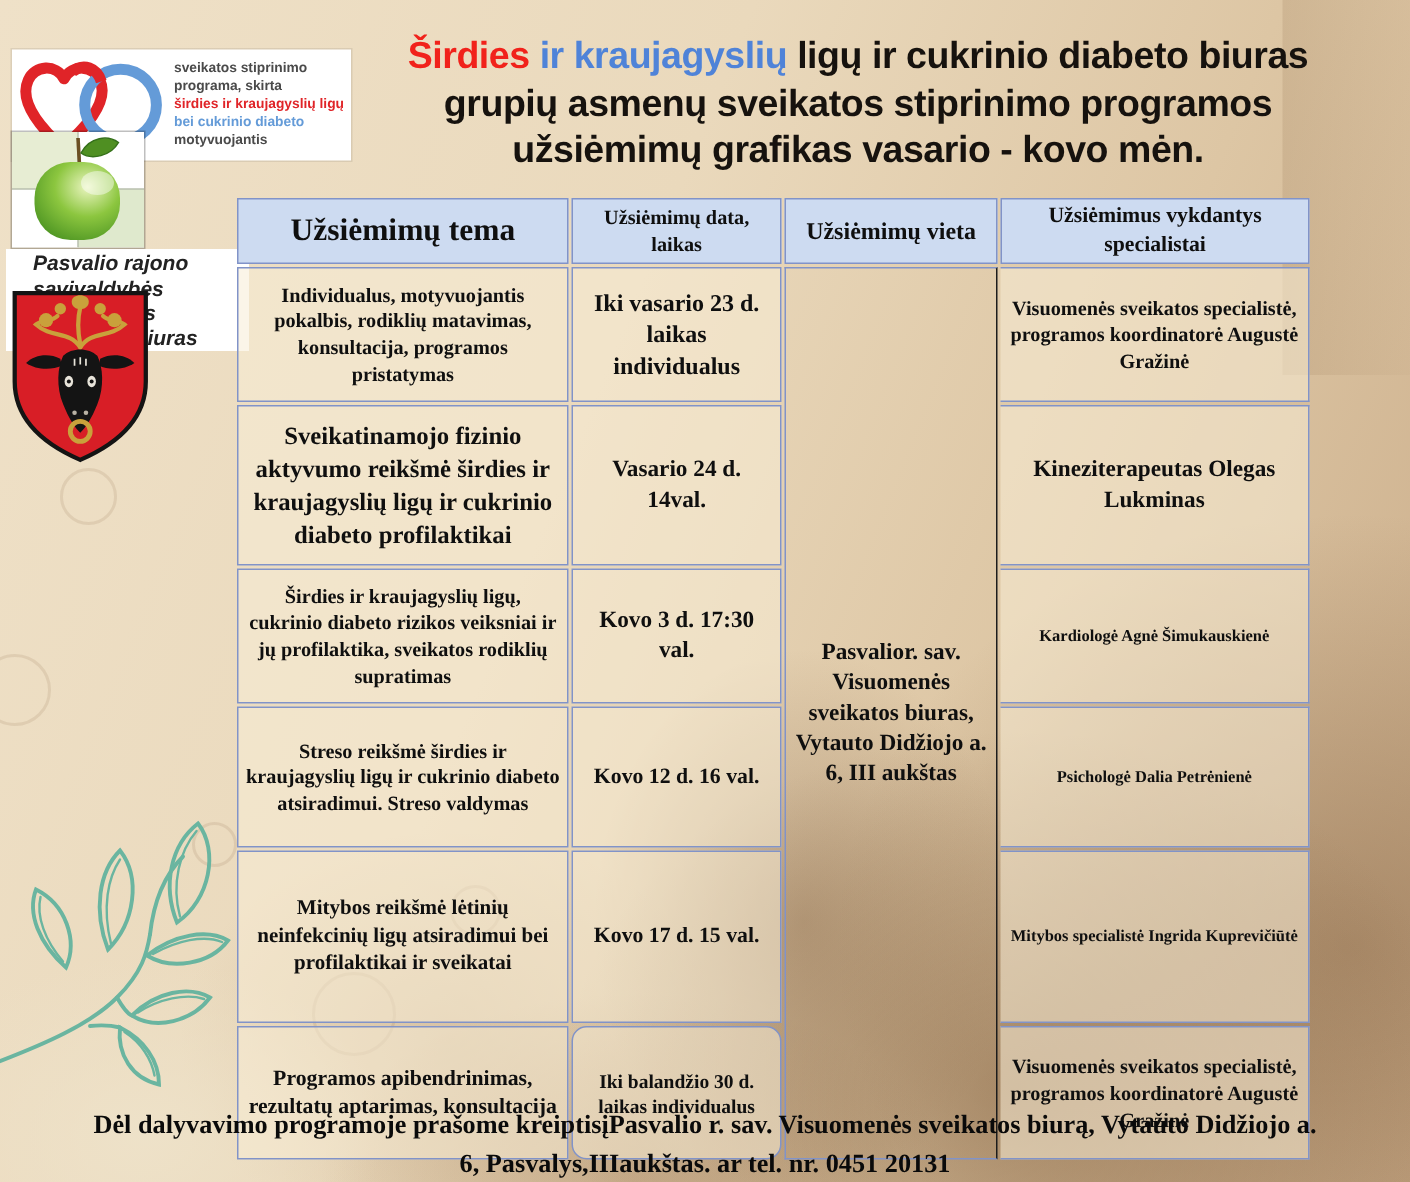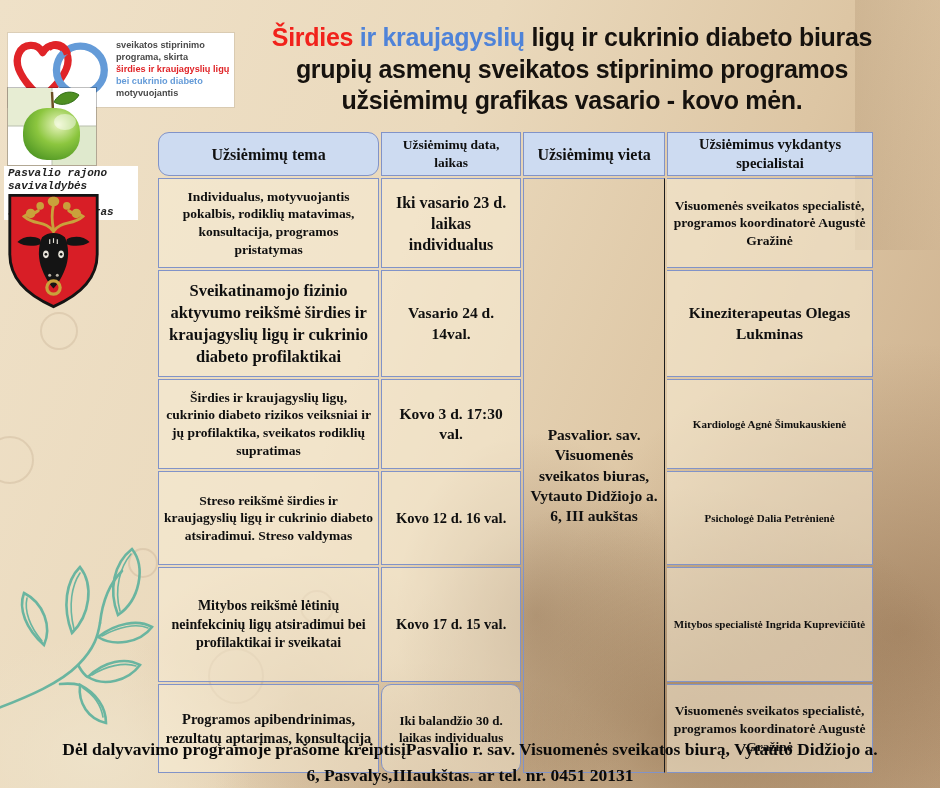--- a/index.html
+++ b/index.html
@@ -31,22 +31,22 @@
 
   
   .program-logo{position:absolute;left:8px;top:4px;width:226px;height:74px;background:#fff;
     display:flex;align-items:center;box-shadow:0 0 0 1px rgba(0,0,0,0.08);margin-top:29px;}
   .program-logo svg{flex:0 0 auto;margin-left:2px;}
   .program-logo-text{font-family:"Liberation Sans",sans-serif;font-size:9.2px;line-height:1.3;
     font-weight:bold;margin-left:2px;}
   .bureau-logo{position:absolute;left:8px;top:88px;width:88px;height:77px;background:#fff;
     box-shadow:0 0 0 1px rgba(0,0,0,0.25);}
   .bureau-caption{position:absolute;left:4px;top:166px;width:126px;background:#fff;
-    font-family:Liberation Mono, monospace;font-style:italic;font-weight:bold;
-    font-size:11px;line-height:1.18;color:#222;padding:1px 4px;}
+    font-family:Liberation Sans, sans-serif;font-style:italic;font-weight:bold;
+    font-size:14px;line-height:1.18;color:#222;padding:1px 18px;}
   .coat-of-arms{position:absolute;left:6px;top:190px;width:95px;height:122px;}
   .leaf-branch{position:absolute;left:0;top:545px;width:158px;height:205px;}
 
   
   .title{position:absolute;left:214px;top:22px;width:716px;text-align:center;
     font-family:"Liberation Sans",sans-serif;font-weight:800;font-size:25px;
     line-height:1.26;color:#16120e;letter-spacing:-0.3px;}
   .title .red{color:var(--title_red);}
   .title .blue{color:var(--title_blue);}
 
@@ -54,21 +54,21 @@
   .sched{position:absolute;left:156px;top:130px;width:719px;table-layout:fixed;
     border-collapse:separate;border-spacing:2px;
     font-family:"Liberation Serif",serif;font-weight:bold;color:#0f0f0f;text-align:center;}
   .sched col.w1{width:218px;} .sched col.w2{width:138px;}
   .sched col.w3{width:140px;} .sched col.w4{width:203px;}
   .sched th,.sched td{border:1.6px solid var(--border_blue);padding:2px 5px;
     vertical-align:middle;background:rgba(247,236,214,0.55);line-height:1.32;}
   .sched th{background:var(--header_fill);}
   .sched td.vieta{background:transparent;border-right:1.8px solid var(--divider_black);}
   .sched td.spec{border-left:none;}
-  .h1{font-size:16px;border-radius:11px;} .h2{font-size:13.5px;} .h3{font-size:16px;} .h4{font-size:14.5px;}
+  .h1{font-size:21px;} .h2{font-size:13.5px;} .h3{font-size:16px;} .h4{font-size:14.5px;}
   .fs13{font-size:13px;border-radius:10px;} .fs135{font-size:13.5px;} .fs14{font-size:14px;}
   .fs145{font-size:14.5px;} .fs15{font-size:11px;} .fs155{font-size:15.5px;}
   .fs16{font-size:16px;} .fs165{font-size:16.5px;}
   .rhh{height:38px;} .rh1{height:84px;} .rh2{height:101px;} .rh3{height:84px;}
   .rh4{height:88px;} .rh5{height:109px;} .rh6{height:83px;}
 
   
   .footer{position:absolute;left:0;top:736px;width:940px;text-align:center;
     font-family:"Liberation Serif",serif;font-weight:bold;font-size:17.5px;
     line-height:1.5;color:#0a0a0a;}

